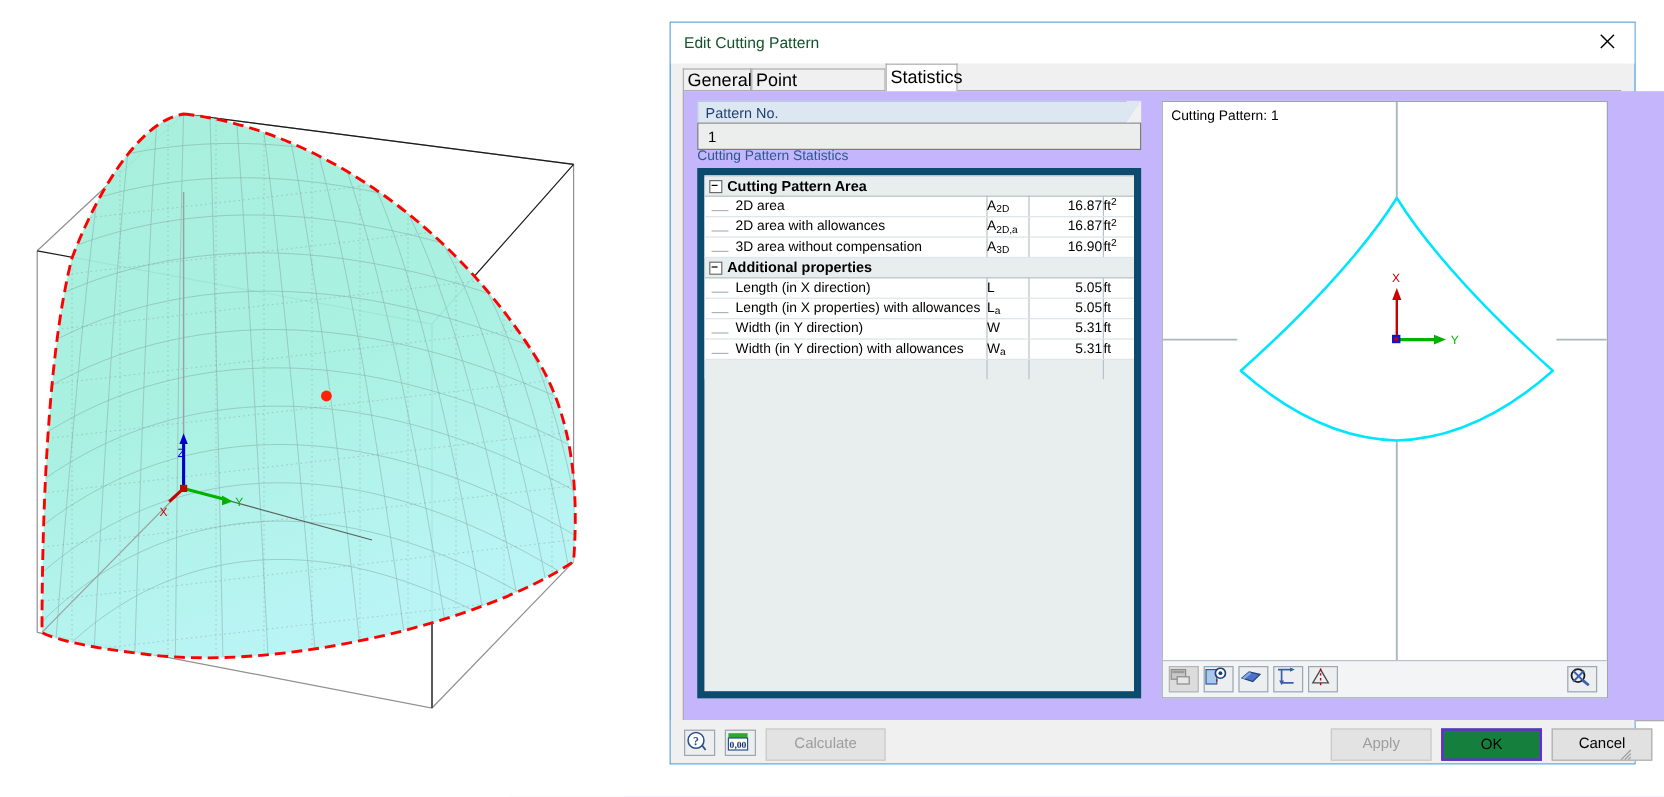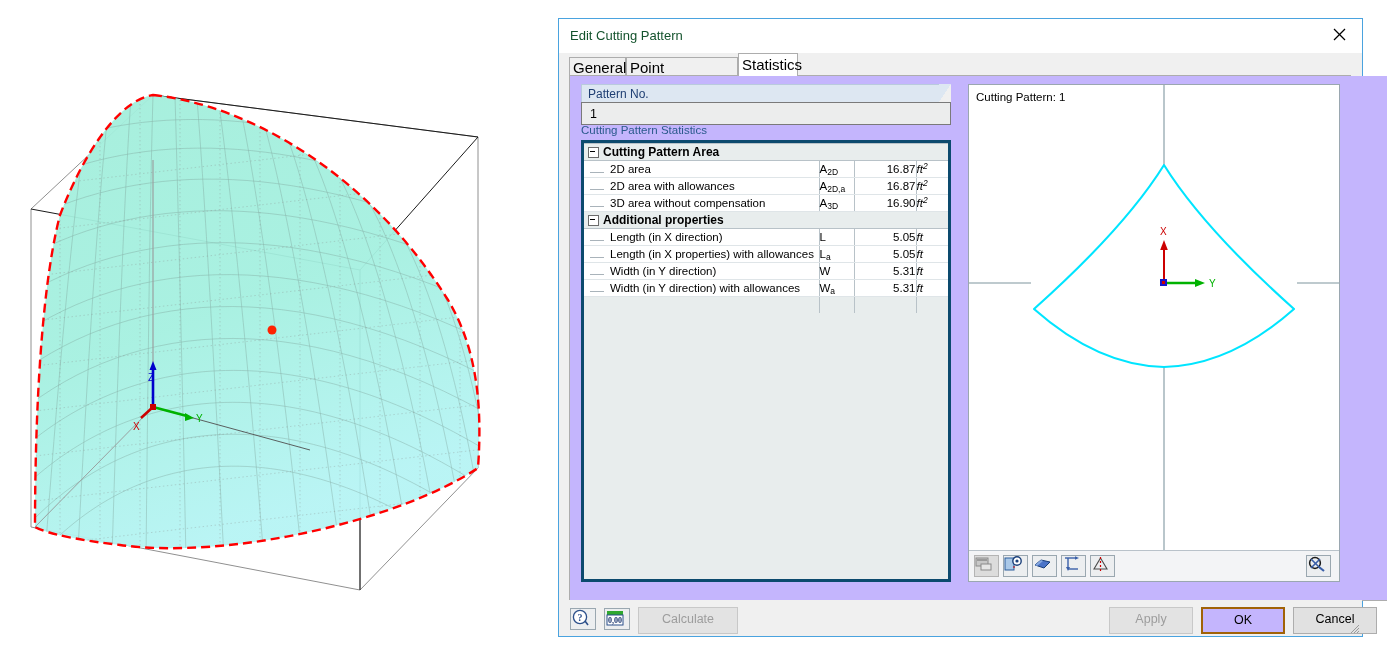--- a/index.html
+++ b/index.html
@@ -55,29 +55,29 @@
     background:linear-gradient(to bottom right,#dde7f2 50%,#f0f0f0 50%);}
   #patternInput{
     width:370px;height:23px;line-height:23px;background:#eceded;
     border:1px solid #7a7a7a;box-sizing:border-box;padding-left:8px;font-size:12.5px;
   }
 
   #statsLabel{position:absolute;left:11px;top:48px;width:370px;font-size:11.5px;color:#2a5a8c;}
 
   #statsTable{
     position:absolute;left:11px;top:64px;width:370px;height:442px;
-    background:#e8eded;border:3px solid #0c4a6e;box-sizing:border-box;
+    background:#e8eded;border:6px solid #0c4a6e;box-sizing:border-box;
     overflow:hidden;font-size:11.5px;
   }
   #statsTable table{border-collapse:collapse;width:100%;table-layout:fixed;}
   #statsTable td{padding:0;height:16px;vertical-align:middle;}
   .c-name{width:235px;}
   .c-sym{width:35px;}
   .c-val{width:62px;}
-  .c-unit{width:36px;font-style:italic;}
+  .c-unit{width:36px;}
   tr.grouprow td{
     background:#e8eded;font-weight:bold;font-size:12px;border-bottom:1px solid #b8c2c8;
     border-top:1px solid #b8c2c8;
   }
   tr.grouprow td.gfirst{border-left:none;}
   .grouplabel{display:flex;align-items:center;gap:4px;padding-left:4px;}
   .expander{
     width:9px;height:9px;border:1px solid #6b6b6b;background:#fff;
     display:inline-block;position:relative;flex:none;
   }
@@ -117,21 +117,21 @@
   .fbtn-sq{
     position:absolute;top:8px;width:26px;height:22px;
     border:1px solid #9aa7b0;background:#eceef0;box-sizing:border-box;cursor:pointer;
   }
   .fbtn{
     position:absolute;top:7px;height:27px;line-height:22px;text-align:center;
     border:1px solid #adadad;background:#e1e1e1;box-sizing:border-box;
     font-size:12.5px;cursor:pointer;
   }
   .fbtn.dis{color:#9d9d9d;background:#e3e3e3;border-color:#c8c8c8;cursor:default;}
-  .fbtn.def{background:#c4b5fd;border:2px solid #a16207;}
+  .fbtn.def{background:#15803d;border:2px solid #6d28d9;}
   #grip{position:absolute;right:2px;bottom:2px;width:12px;height:12px;}
 </style>
 </head>
 <body>
 
 <div id="viewport3d">
   <svg width="520" height="664" viewBox="0 0 520 664">
     <defs>
       <clipPath id="domeclip">
         <path d="M153,95 C250,105 370,175 448,300 C475,345 483,400 478,468

